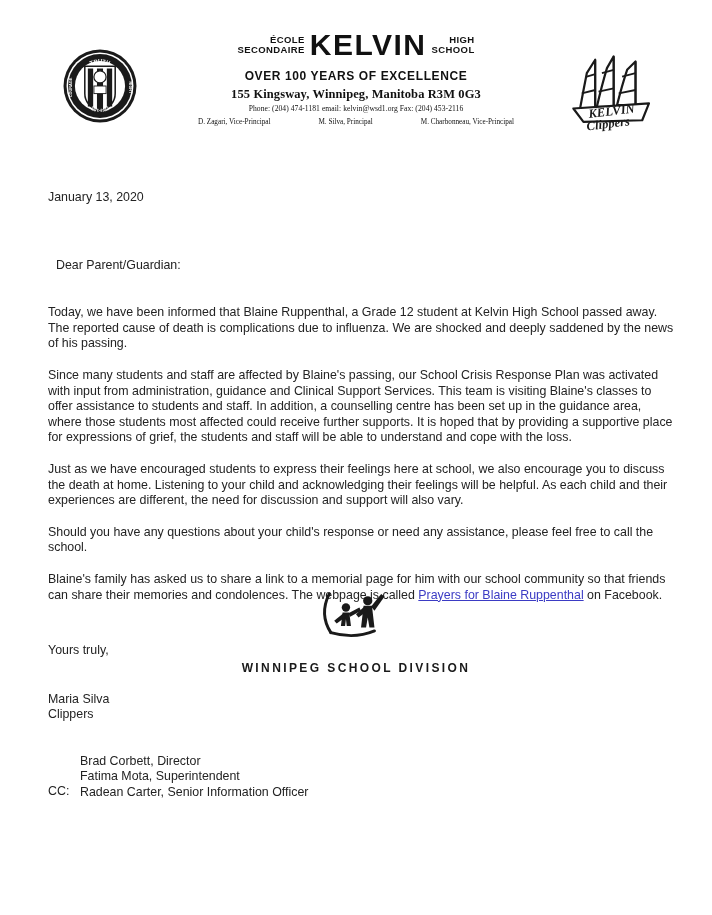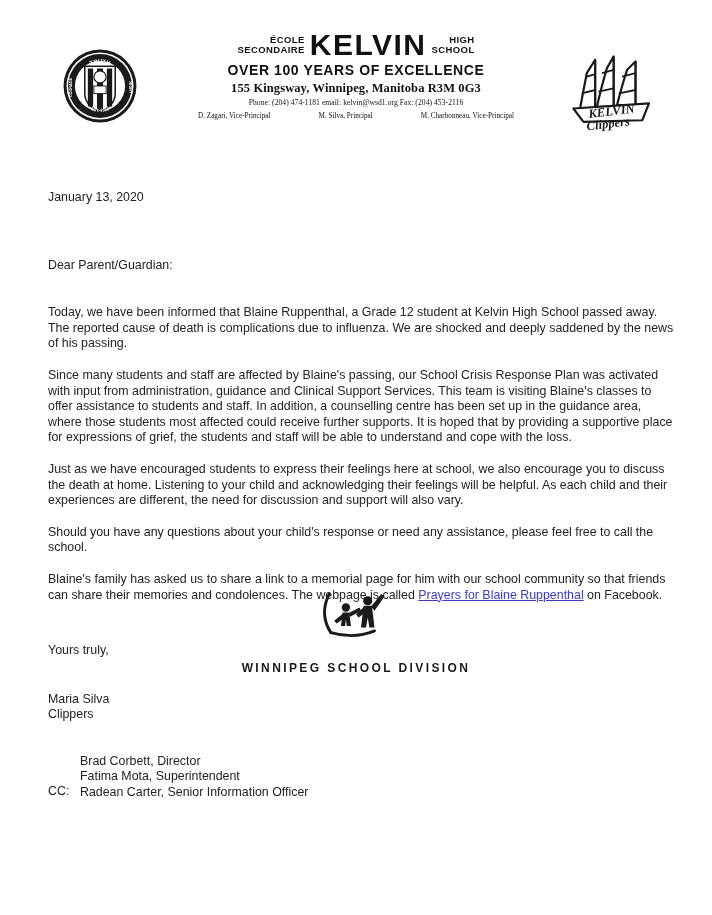--- a/index.html
+++ b/index.html
@@ -73,24 +73,24 @@
   }
   .title-side.left { text-align: right; }
   .title-side.right { text-align: right; }
   .title-main {
     font-size: 30px;
     font-weight: bold;
     letter-spacing: 1.5px;
     line-height: 30px;
   }
   .tagline {
-    font-size: 14px;
+    font-size: 12px;
     font-weight: bold;
     letter-spacing: 0.6px;
-    margin-top: 3px;
+    margin-top: 9px;
     line-height: 15px;
   }
   .address {
     font-family: "Liberation Serif", serif;
     font-size: 12.5px;
     font-weight: bold;
     margin-top: 3px;
     line-height: 14px;
     letter-spacing: 0.1px;
     text-align: center;
@@ -118,21 +118,21 @@
   .letter {
     position: absolute;
     left: 48px;
     top: 190px;
     width: 626px;
     font-size: 12.4px;
     line-height: 15.6px;
     color: #232323;
   }
   .date { margin: 0 0 52px 0; }
-  .salutation { margin: 0 0 32px 0; }
+  .salutation { margin: 0 0 32px 8px; }
   .para {
     margin: 0 0 16px 0;
     text-align: left;
   }
   .closing { margin: 40px 0 0 0; }
   .signature { margin: 33px 0 0 0; }
   .signature div { line-height: 15.2px; }
 
   .cc-block {
     margin: 32px 0 0 0;

